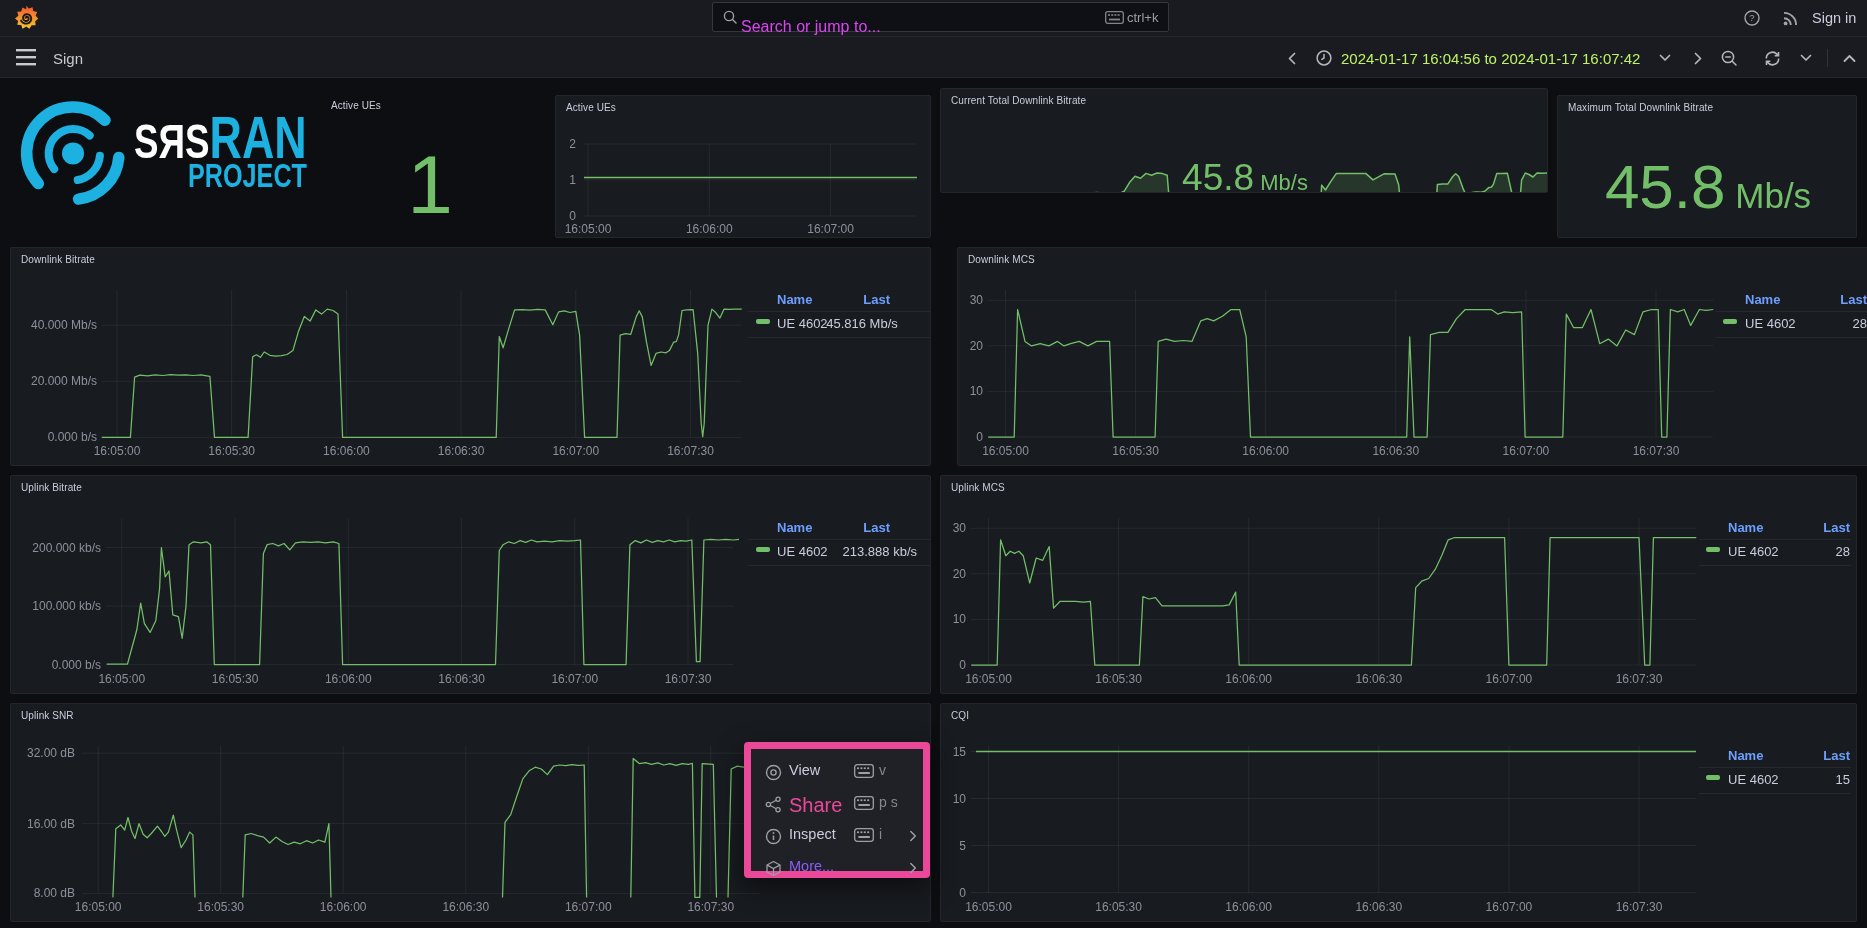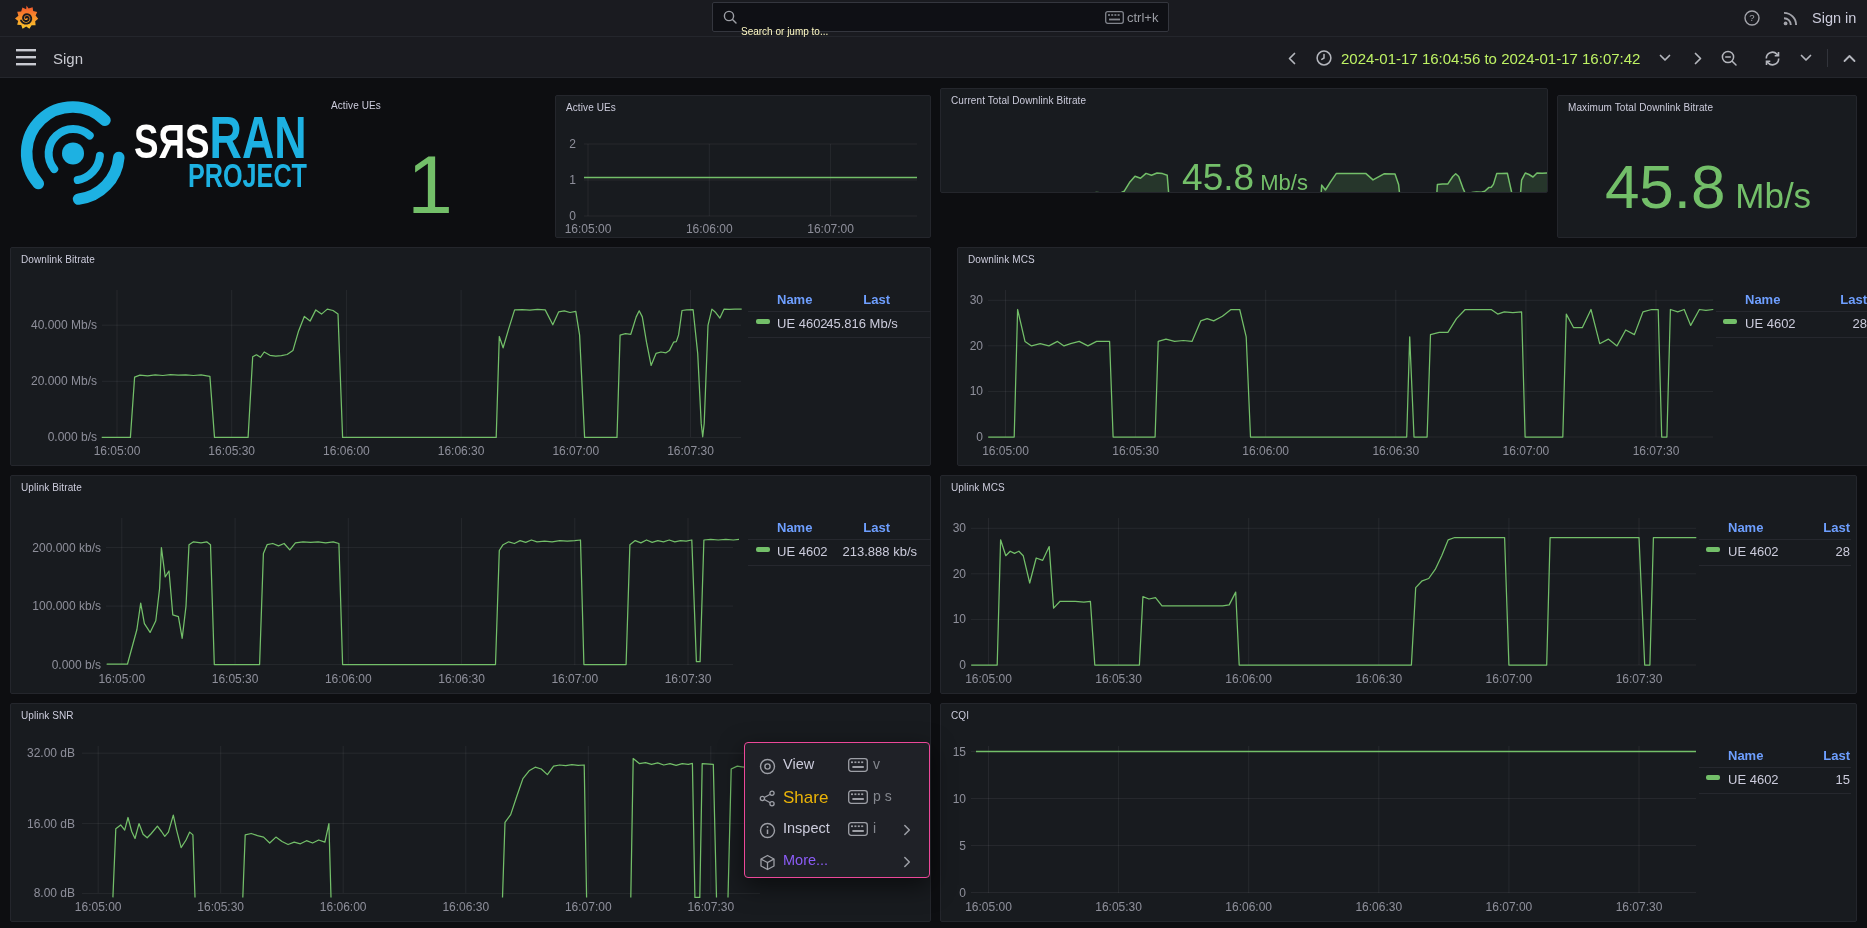--- a/index.html
+++ b/index.html
@@ -16,21 +16,21 @@
       </linearGradient>
     </defs>
 <path fill="url(#gf)" d="M12.5 1.5 L14.6 4.6 L18.6 3.2 L19.2 7.0 L23.2 8.0 L21.6 11.6 L24.2 14.8 L21.2 17.2 L21.6 21.2 L17.6 21.2 L15.4 24.8 L12.2 22.6 L8.6 24.8 L7.2 21.0 L3.2 20.8 L4.2 17.0 L1.0 14.4 L4.4 11.8 L3.2 7.8 L7.2 7.6 L8.4 3.6 L12.2 5.2 Z"></path>
 <path fill="none" stroke="#181a1f" stroke-width="1.9" stroke-linecap="round" d="M11.59 13.88 L11.73 13.41 L12.11 13.01 L12.69 12.79 L13.38 12.84 L14.04 13.22 L14.51 13.91 L14.67 14.80 L14.42 15.74 L13.75 16.55 L12.74 17.04 L11.55 17.07 L10.39 16.57 L9.49 15.58 L9.05 14.24 L9.21 12.77 L10.01 11.43 L11.34 10.50 L13.01 10.18 L14.73 10.59 L16.19 11.72 L17.09 13.41 L17.23 15.39 L16.51 17.32 L15.02 18.85 L12.97 19.65 L10.69 19.55 L8.60 18.49 L7.07 16.61"></path>
 </svg>
 <div class="abs" style="left:712px;top:2px;width:457px;height:30px;background:#0f1015;border:1px solid #34363e;border-radius:2px"></div>
 <svg class="abs" style="left:723px;top:10px" width="15" height="15" viewBox="0 0 15 15">
     <circle cx="6" cy="6" r="4.6" fill="none" stroke="#9d9fa6" stroke-width="1.4"></circle>
     <line x1="9.5" y1="9.5" x2="13" y2="13" stroke="#9d9fa6" stroke-width="1.4" stroke-linecap="round"></line>
   </svg>
-<div class="abs" style="left:741px;top:26px;font-size:10px;color:#fef9c3">Search or jump to...</div>
+<div class="abs" style="left:741px;top:18px;font-size:16px;color:#d946ef">Search or jump to...</div>
 <svg class="abs" style="left:1105px;top:11px" width="19" height="13" viewBox="0 0 19 13">
     <rect x="0.7" y="0.7" width="17.6" height="11.6" rx="2" fill="none" stroke="#82858d" stroke-width="1.3"></rect>
     <rect x="3" y="3.2" width="2" height="1.6" fill="#82858d"></rect>
     <rect x="6.2" y="3.2" width="2" height="1.6" fill="#82858d"></rect>
     <rect x="9.4" y="3.2" width="2" height="1.6" fill="#82858d"></rect>
     <rect x="12.6" y="3.2" width="2" height="1.6" fill="#82858d"></rect>
     <rect x="4" y="7.6" width="11" height="1.8" fill="#82858d"></rect>
   </svg>
 <div class="abs" style="left:1127px;top:10px;font-size:13px;color:#9a9ca3">ctrl+k</div>
 <svg class="abs" style="left:1744px;top:10px" width="16" height="16" viewBox="0 0 16 16">
@@ -311,21 +311,21 @@
       <line x1="35" y1="47.5" x2="755" y2="47.5" stroke="#73bf69" stroke-width="1.4"></line>
     </svg>
 <div class="abs" style="left:758px;top:63px;width:152px;height:1px;background:#26282e"></div>
     <div class="abs" style="left:758px;top:89px;width:152px;height:1px;background:#26282e"></div>
     <div class="abs" style="left:787px;top:44px;font-size:13px;font-weight:bold;color:#6e9fff">Name</div>
     <div class="abs" style="left:881px;top:44px;width:28px;text-align:right;font-size:13px;font-weight:bold;color:#6e9fff">Last</div>
     <div class="abs" style="left:765px;top:71px;width:14px;height:4.5px;border-radius:2px;background:#73bf69"></div>
     <div class="abs" style="left:787px;top:68px;font-size:13px;color:#ccccdc">UE 4602</div>
     <div class="abs" style="left:799px;top:68px;width:110px;text-align:right;font-size:13px;color:#ccccdc">15</div>
 </div>
-<div class="abs" style="left:744px;top:742px;width:186px;height:136px;background:#1f2127;border:1px solid #ec4899;border-radius:4px;box-shadow:0 8px 24px rgba(0,0,0,0.55);z-index:50">
+<div class="abs" style="left:744px;top:742px;width:186px;height:136px;background:#1f2127;border:7px solid #ec4899;border-radius:4px;box-shadow:0 8px 24px rgba(0,0,0,0.55);z-index:50">
 <svg class="abs" style="left:14px;top:14.5px" width="17" height="17" viewBox="0 0 17 17">
       <circle cx="8.5" cy="8.5" r="7" fill="none" stroke="#9d9fa6" stroke-width="1.4"></circle>
       <circle cx="8.5" cy="8.5" r="2.6" fill="none" stroke="#9d9fa6" stroke-width="1.4"></circle>
     </svg>
 <div class="abs" style="left:38px;top:13px;font-size:14.5px;color:#ccccdc">View</div>
 <svg class="abs" style="left:103px;top:14.5px" width="20" height="14" viewBox="0 0 20 14">
       <rect x="0.7" y="0.7" width="18.6" height="12.6" rx="2.5" fill="none" stroke="#9d9fa6" stroke-width="1.3"></rect>
       <rect x="3" y="3.4" width="2" height="1.7" fill="#9d9fa6"></rect>
       <rect x="6.4" y="3.4" width="2" height="1.7" fill="#9d9fa6"></rect>
       <rect x="9.8" y="3.4" width="2" height="1.7" fill="#9d9fa6"></rect>
@@ -333,21 +333,21 @@
       <rect x="4.4" y="8" width="11.4" height="2" fill="#9d9fa6"></rect>
     </svg>
 <div class="abs" style="left:128px;top:13px;font-size:14px;color:#84878e">v</div>
 <svg class="abs" style="left:14px;top:46.5px" width="17" height="17" viewBox="0 0 17 17">
       <circle cx="3.4" cy="8.5" r="2.1" fill="none" stroke="#9d9fa6" stroke-width="1.3"></circle>
       <circle cx="13" cy="3.2" r="2.1" fill="none" stroke="#9d9fa6" stroke-width="1.3"></circle>
       <circle cx="13" cy="13.8" r="2.1" fill="none" stroke="#9d9fa6" stroke-width="1.3"></circle>
       <line x1="5.3" y1="7.5" x2="11.2" y2="4.2" stroke="#9d9fa6" stroke-width="1.3"></line>
       <line x1="5.3" y1="9.5" x2="11.2" y2="12.8" stroke="#9d9fa6" stroke-width="1.3"></line>
     </svg>
-<div class="abs" style="left:38px;top:45px;font-size:17px;color:#eab308">Share</div>
+<div class="abs" style="left:38px;top:45px;font-size:20px;color:#ec4899">Share</div>
 <svg class="abs" style="left:103px;top:46.5px" width="20" height="14" viewBox="0 0 20 14">
       <rect x="0.7" y="0.7" width="18.6" height="12.6" rx="2.5" fill="none" stroke="#9d9fa6" stroke-width="1.3"></rect>
       <rect x="3" y="3.4" width="2" height="1.7" fill="#9d9fa6"></rect>
       <rect x="6.4" y="3.4" width="2" height="1.7" fill="#9d9fa6"></rect>
       <rect x="9.8" y="3.4" width="2" height="1.7" fill="#9d9fa6"></rect>
       <rect x="13.2" y="3.4" width="2" height="1.7" fill="#9d9fa6"></rect>
       <rect x="4.4" y="8" width="11.4" height="2" fill="#9d9fa6"></rect>
     </svg>
 <div class="abs" style="left:128px;top:45px;font-size:14px;color:#84878e">p s</div>
 <svg class="abs" style="left:14px;top:78.5px" width="17" height="17" viewBox="0 0 17 17">

